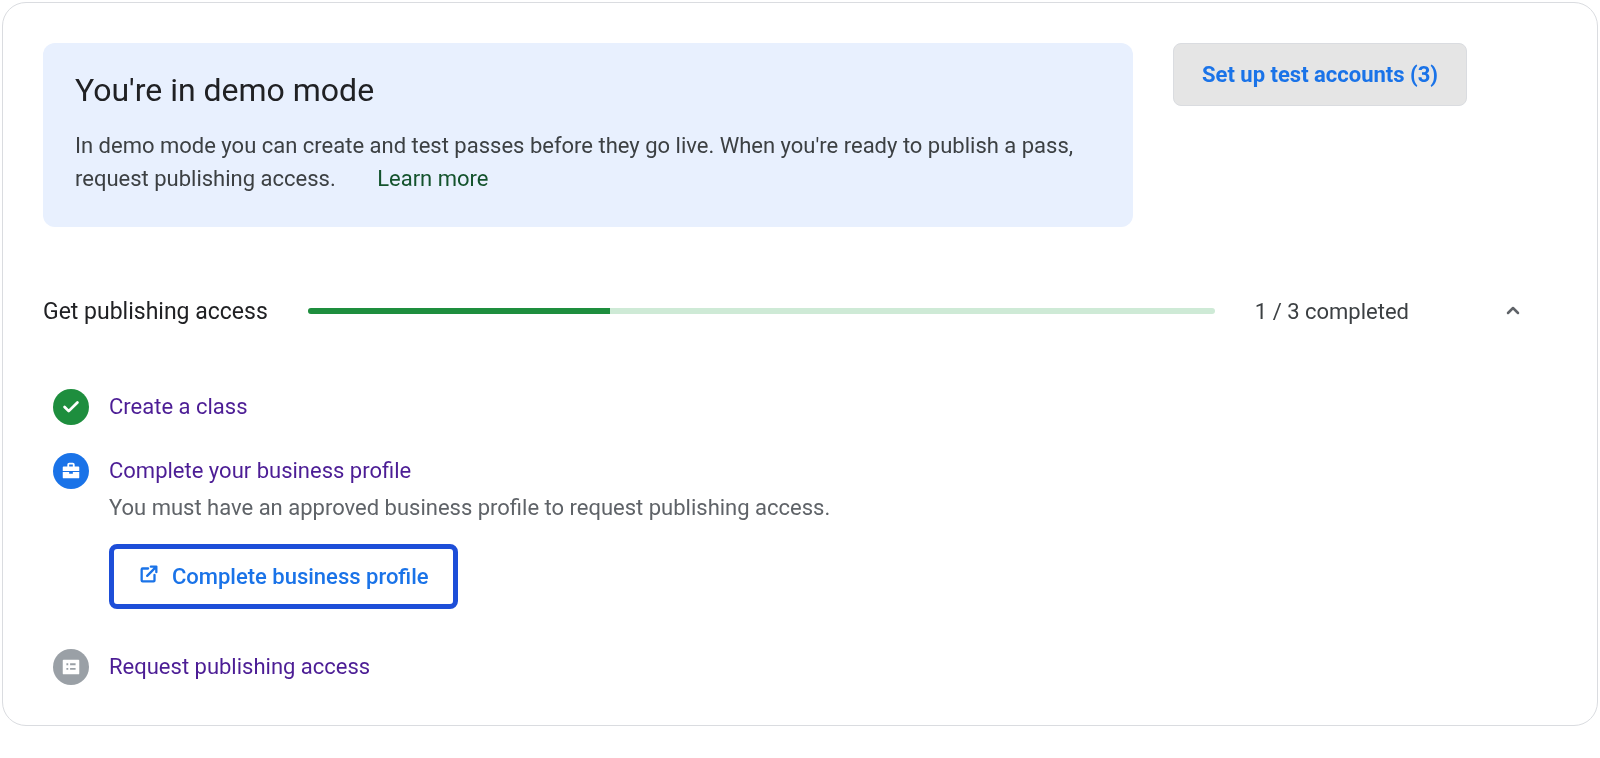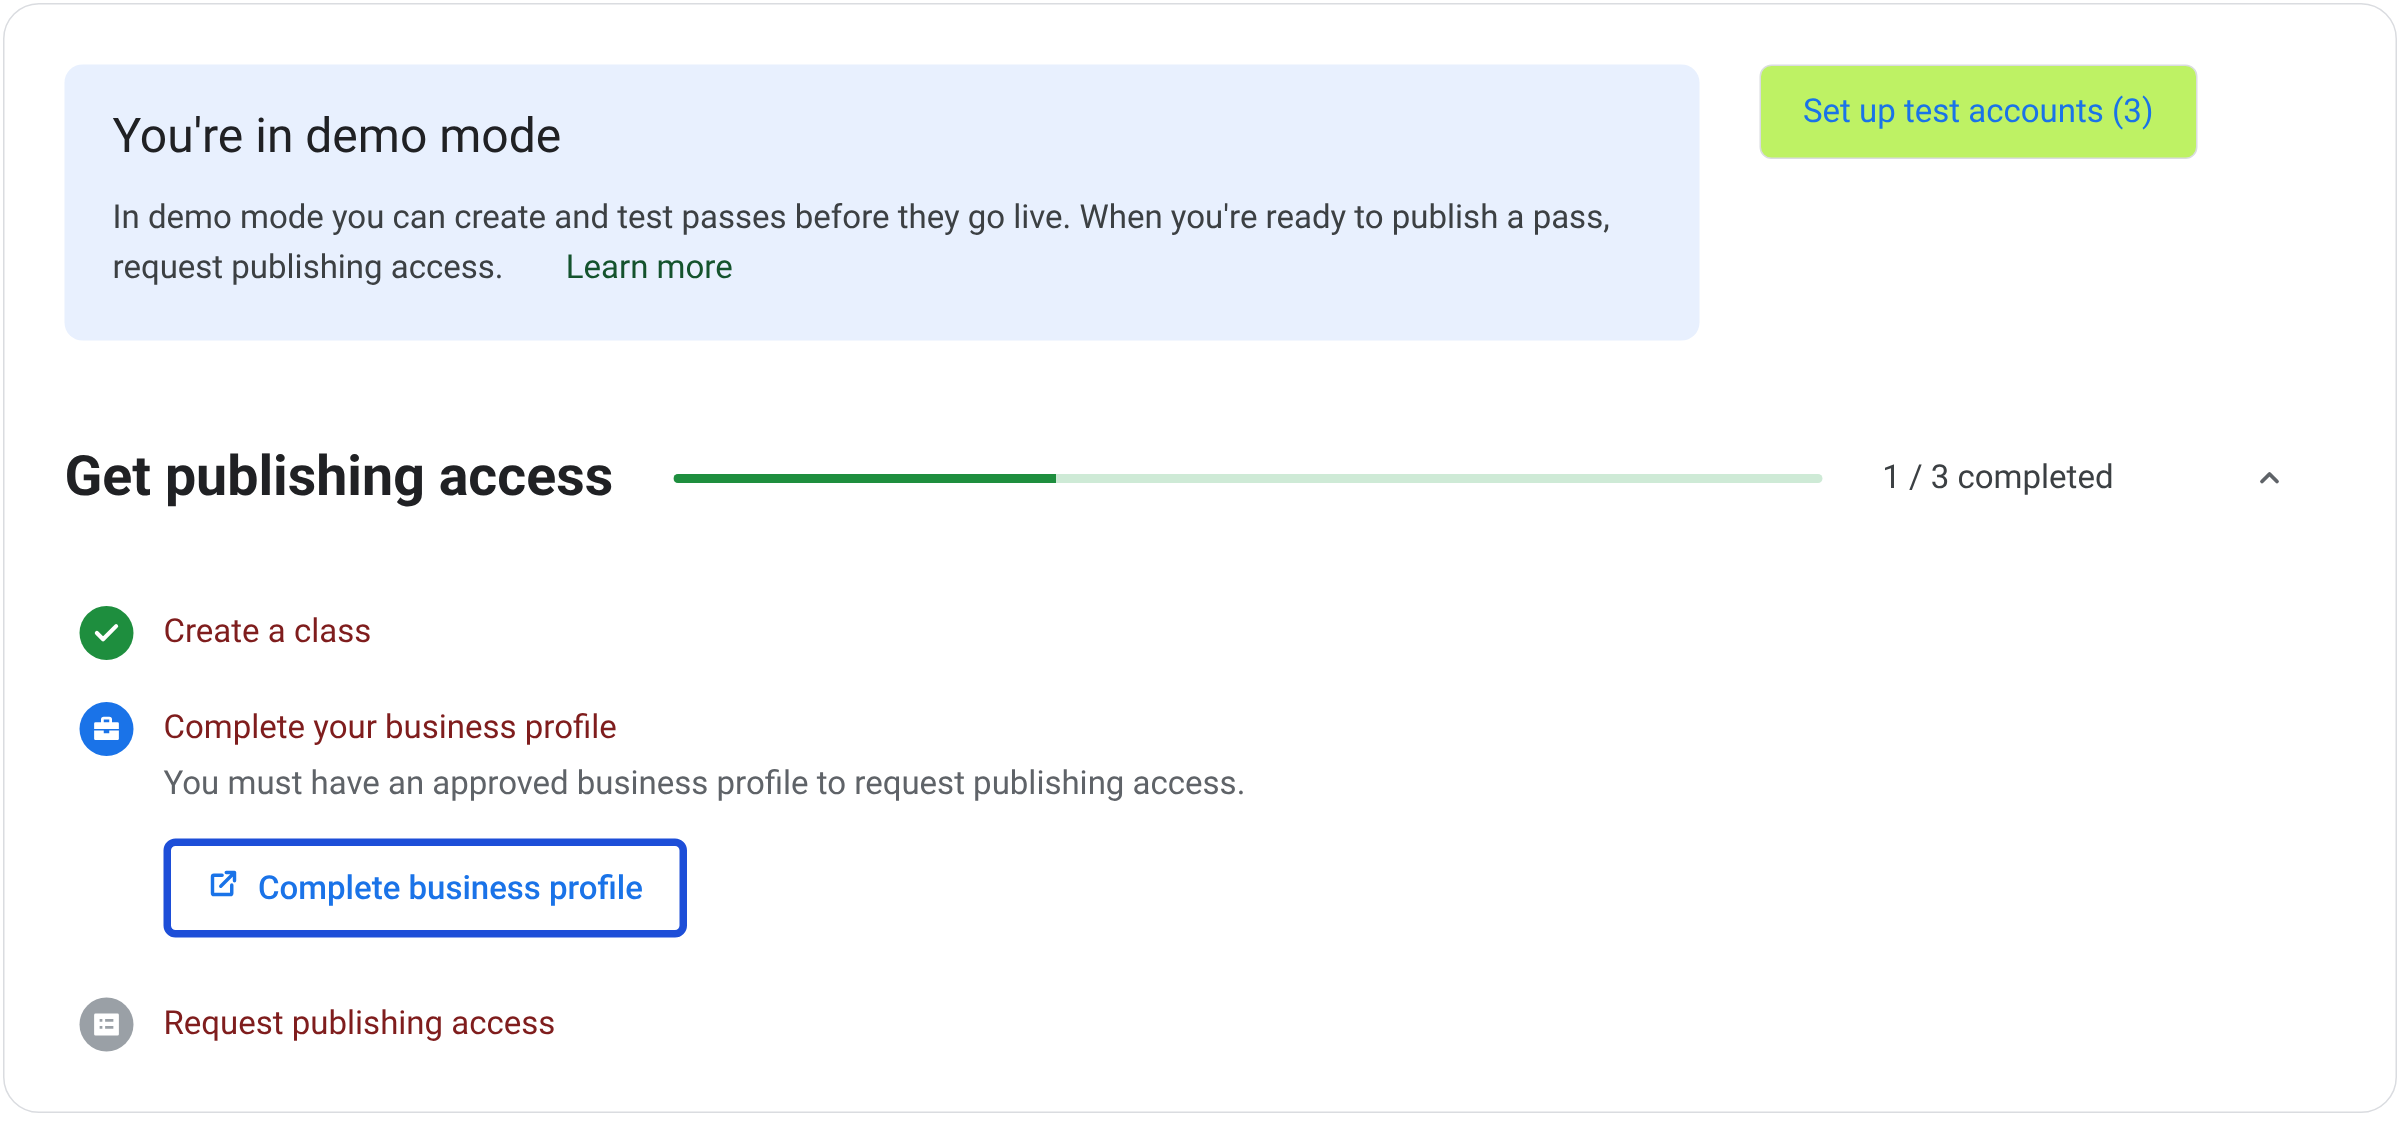--- a/index.html
+++ b/index.html
@@ -41,41 +41,41 @@
       font-size: 22px;
       line-height: 1.5;
       color: #3c4043;
     }
     .learn-more {
       color: #14532d;
       text-decoration: none;
       margin-left: 36px;
     }
     .setup-button {
-      background: #bef264;
+      background: #e5e5e5;
       border: 1px solid #dadce0;
       border-radius: 8px;
       padding: 18px 28px;
       color: #1a73e8;
       font-size: 22px;
-      font-weight: 400;
+      font-weight: 700;
       cursor: pointer;
       white-space: nowrap;
     }
     .progress-section {
       margin-top: 70px;
     }
     .progress-header {
       display: flex;
       align-items: center;
       gap: 40px;
     }
     .progress-title {
-      font-size: 37px;
-      font-weight: 700;
+      font-size: 23px;
+      font-weight: 400;
       color: #202124;
       white-space: nowrap;
     }
     .progress-bar {
       flex: 1;
       height: 6px;
       background: #ceead6;
       border-radius: 3px;
       position: relative;
       overflow: hidden;
@@ -128,21 +128,21 @@
       background: #1a73e8;
     }
     .step-icon.inactive {
       background: #9aa0a6;
     }
     .step-content {
       flex: 1;
     }
     .step-title {
       font-size: 22px;
-      color: #7f1d1d;
+      color: #4c1d95;
       line-height: 36px;
     }
     .step-desc {
       font-size: 22px;
       color: #5f6368;
       margin-top: 6px;
     }
     .step-action {
       margin-top: 24px;
       display: inline-flex;

